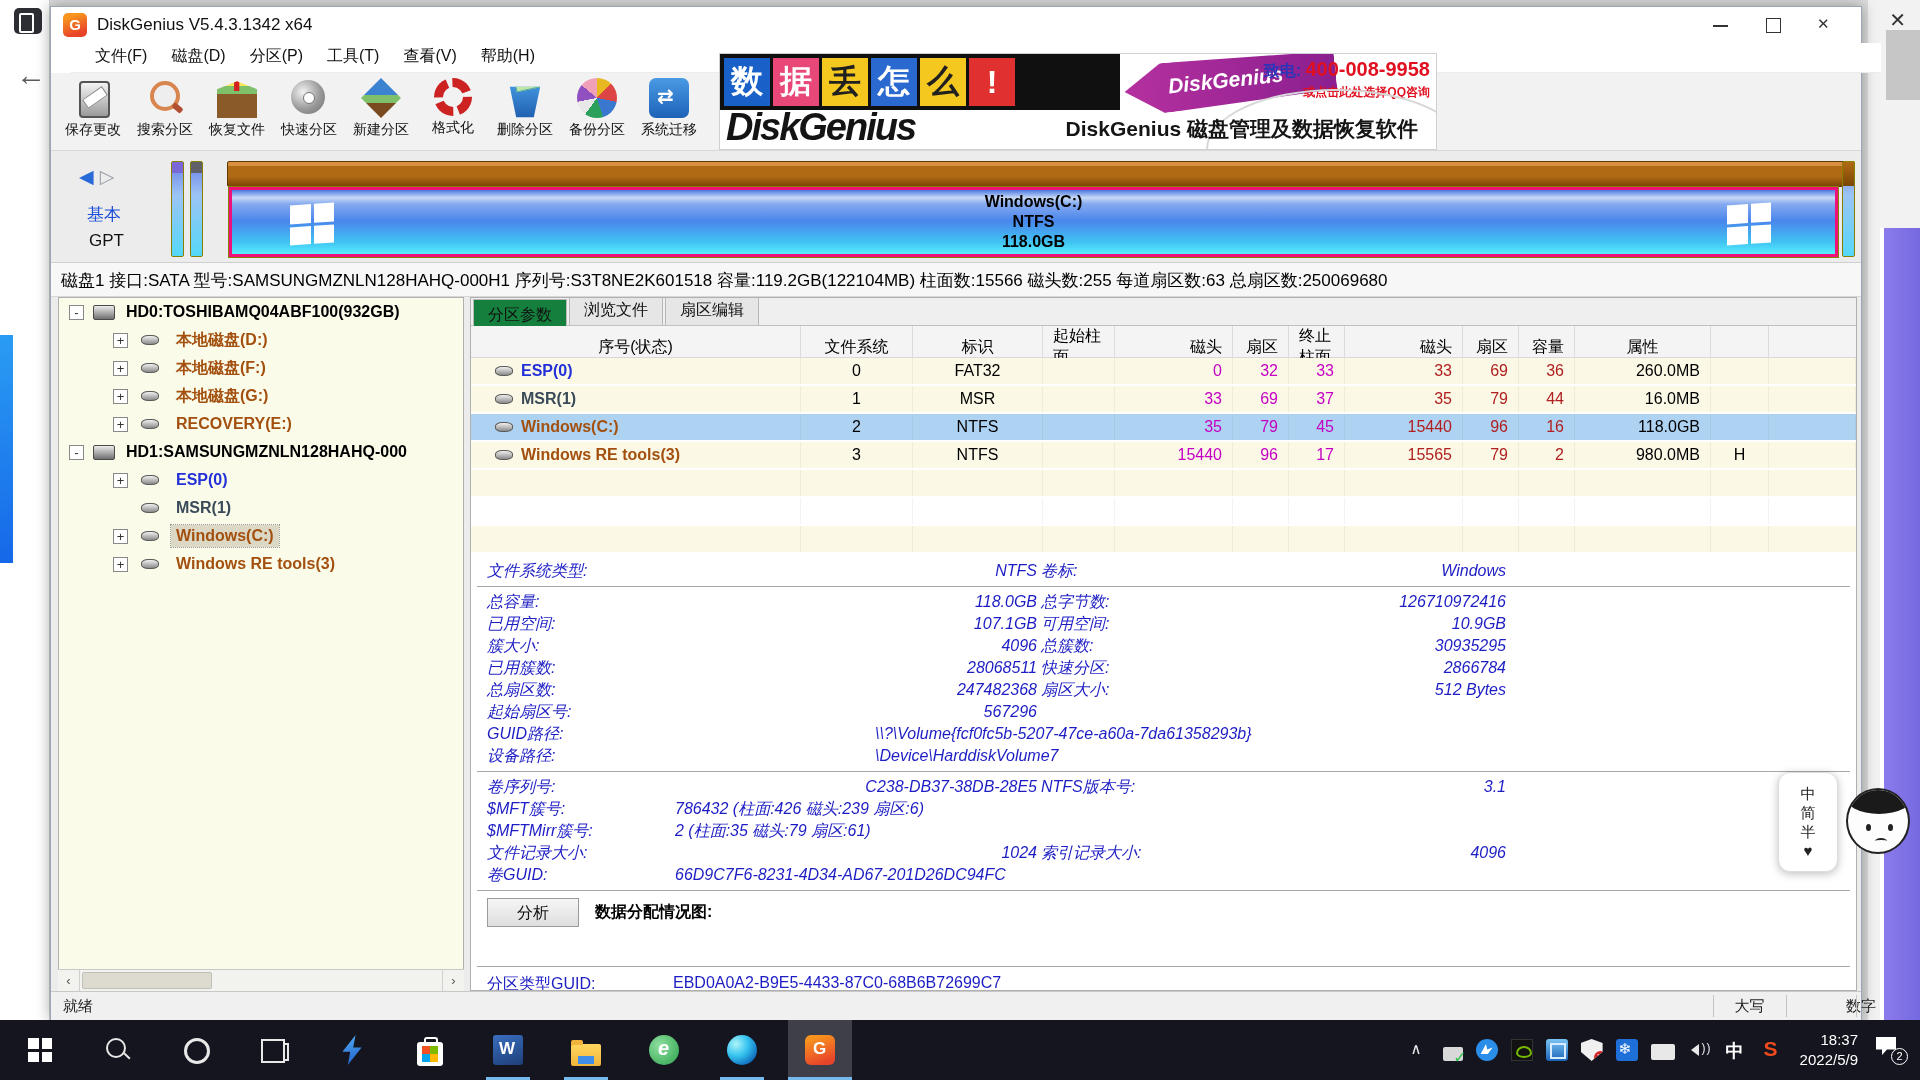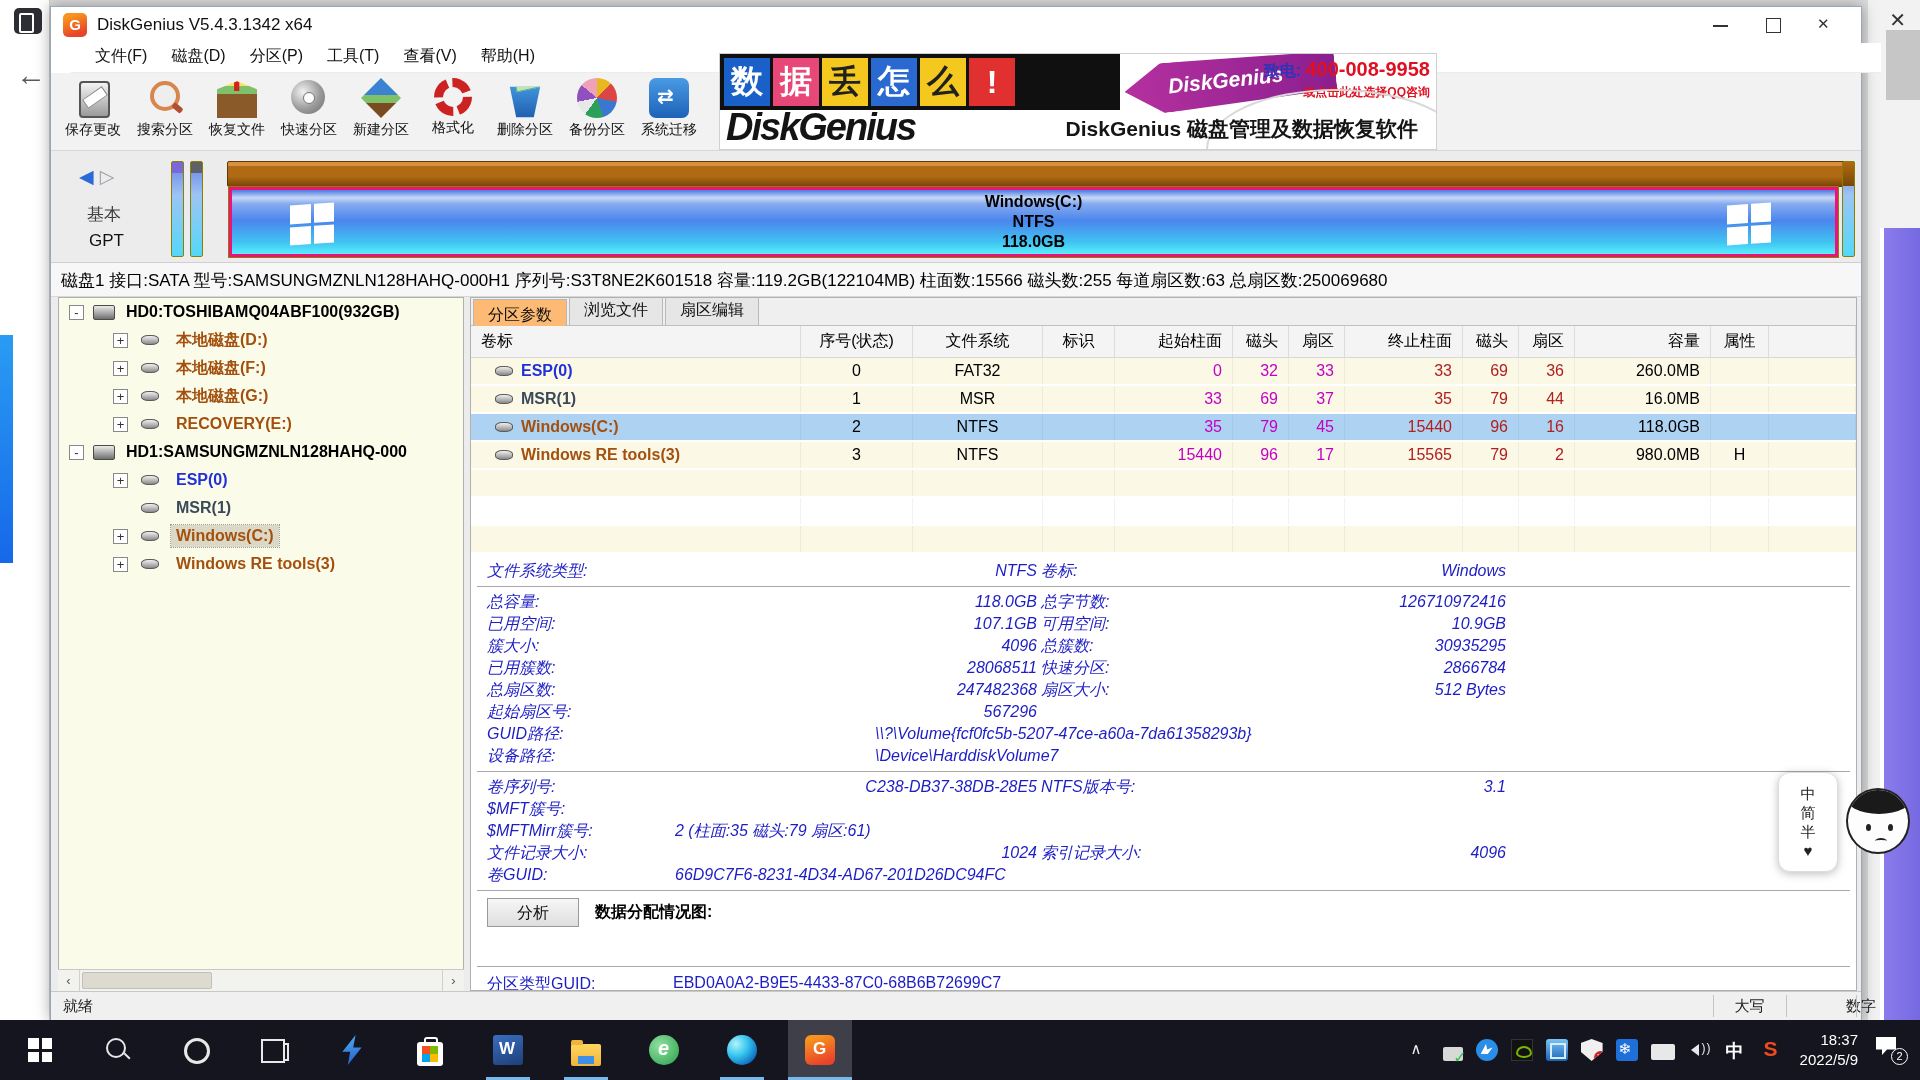--- a/index.html
+++ b/index.html
@@ -69,21 +69,21 @@
   .banner-phone .p1 { font-size:16px; font-weight:bold; color:#2a35b8; }
   .banner-phone .p1 b { color:#e01020; font-size:20px; }
   .banner-phone .p2 { font-size:12px; font-weight:bold; color:#e01020; margin-top:2px; }
   .banner-sub { position:absolute; right:18px; bottom:6px; font-size:21px; font-weight:bold; color:#151515; }
   .banner-swoosh { position:absolute; right:-30px; bottom:-60px; width:260px; height:120px; border:2px solid #d8d8d8; border-radius:50%; }
 
   
   .diskpanel { position:absolute; left:0; top:144px; width:100%; height:112px; background:#ececec; border-bottom:1px solid #cfcfcf; }
   .nav-arrows { position:absolute; left:28px; top:14px; font-size:19px; letter-spacing:6px; }
   .nav-arrows .a1 { color:#2a6ad8; } .nav-arrows .a2 { color:#9aa0a8; }
-  .disk-type1 { position:absolute; left:36px; top:52px; font-size:17px; color:#404040; }
+  .disk-type1 { position:absolute; left:36px; top:52px; font-size:17px; color:#1d4ed8; }
   .disk-type2 { position:absolute; left:38px; top:80px; font-size:17px; color:#111; }
   .diskbar { position:absolute; left:120px; top:10px; width:1684px; height:96px; }
   .brown-band { position:absolute; left:56px; right:0; top:0; height:26px; background:linear-gradient(180deg,#d89040 0 4px,#b06a14 4px 60%,#7a4606); border:1px solid #5f3804; border-radius:2px; }
   .pstrip { position:absolute; top:0; bottom:0; width:13px; border:1px solid #8a8000; background:linear-gradient(180deg,#6a80e8 0%,#9cc4f4 35%,#54d8f8 100%); border-radius:2px; }
   .pstrip.s1 { left:0; } .pstrip.s1::before { content:""; position:absolute; left:0; top:0; right:0; height:11px; background:#7a68d8; }
   .pstrip.s2 { left:19px; } .pstrip.s2::before { content:""; position:absolute; left:0; top:0; right:0; height:11px; background:#606068; }
   .pstrip.s3 { right:0; } .pstrip.s3::before { content:""; position:absolute; left:0; top:0; right:0; height:24px; background:linear-gradient(180deg,#b06a14,#7a4606); }
   .part-main { position:absolute; left:58px; right:17px; top:26px; bottom:0; border:3px solid #f0107a; outline:1px solid #8a8000; background:linear-gradient(180deg,#4a78e0 0%,#c6d8f6 12%,#86aaf0 22%,#4a86ec 48%,#40c4f2 82%,#5aeefc 100%); display:flex; flex-direction:column; align-items:center; justify-content:center; }
   .part-main .pl { font-size:16px; font-weight:bold; color:#000; line-height:20px; }
   .winlogo { position:absolute; top:14px; width:44px; height:40px; display:grid; grid-template-columns:1fr 1fr; grid-template-rows:1fr 1fr; gap:3px; transform:skewY(-4deg); }
@@ -107,21 +107,21 @@
   .tree-label.sel { background:#dcd8c6; outline:1px dotted #999; }
   .tree-hscroll { position:absolute; left:0; bottom:0; width:100%; height:22px; background:#f2f2ee; border-top:1px solid #c8c8c8; }
   .hs-btn { position:absolute; top:0; width:22px; height:21px; font-size:13px; color:#555; text-align:center; line-height:21px; background:#f2f2ee; }
   .hs-left { left:0; border-right:1px solid #d0d0d0; } .hs-right { right:0; border-left:1px solid #d0d0d0; }
   .hs-thumb { position:absolute; left:24px; top:2px; width:130px; height:17px; background:#dddbd0; border:1px solid #c0c0b8; border-radius:2px; }
 
   
   .rpanel { position:absolute; left:419px; top:0; width:1387px; height:694px; background:#fff; border:1px solid #b0b0b0; overflow:hidden; }
   .tabs { position:absolute; left:0; top:0; width:100%; height:28px; background:#efefef; border-bottom:1px solid #c0c0c0; display:flex; align-items:flex-end; padding-left:2px; }
   .tab { font-size:16px; color:#111; padding:3px 14px 4px; border:1px solid #b8b8b8; border-bottom:none; background:#e6e6e6; margin-right:2px; }
-  .tab.active { background:#fdba74; height:27px; position:relative; top:1px; padding-top:5px; }
+  .tab.active { background:#15803d; height:27px; position:relative; top:1px; padding-top:5px; }
 
   .grid-row { display:grid; grid-template-columns:330px 112px 130px 72px 118px 56px 56px 118px 56px 56px 136px 58px 1fr; }
   .thead { position:absolute; left:0; top:28px; width:100%; height:32px; background:#f4f4f4; border-bottom:1px solid #d8d8d8; }
   .th { font-size:16px; color:#000; display:flex; align-items:center; border-right:1px solid #dcdcdc; padding:0 10px; }
   .th.al { justify-content:flex-start; } .th.ac { justify-content:center; } .th.ar { justify-content:flex-end; }
   .tbody { position:absolute; left:0; top:60px; width:100%; }
   .tr { height:28px; background:#fbf8e6; border-bottom:2px solid #fff; }
   .tr.selected { background:#aed3f2; }
   .td { font-size:16px; display:flex; align-items:center; padding:0 10px; border-right:1px solid rgba(0,0,0,0.05); white-space:nowrap; }
   .td.ac { justify-content:center; } .td.ar { justify-content:flex-end; }
@@ -408,21 +408,20 @@
         <div class="hs-btn hs-right">›</div>
       </div>
 
       <div class="rpanel">
         <div class="tabs" id="tabs">
             <div class="tab active">分区参数</div>
             <div class="tab">浏览文件</div>
             <div class="tab">扇区编辑</div>
           </div>
         <div class="thead grid-row" id="thead">
-            <div class="th al">卷标</div>
             <div class="th ac">序号(状态)</div>
             <div class="th ac">文件系统</div>
             <div class="th ac">标识</div>
             <div class="th ar">起始柱面</div>
             <div class="th ar">磁头</div>
             <div class="th ar">扇区</div>
             <div class="th ar">终止柱面</div>
             <div class="th ar">磁头</div>
             <div class="th ar">扇区</div>
             <div class="th ar">容量</div>
@@ -605,20 +604,21 @@
             <div class="dsep"></div>
             <div class="sec">
               <div class="drow">
                 <span class="dl">卷序列号:</span>
                 <span class="dv1 left">C238-DB37-38DB-28E5</span>
                 <span class="dl2">NTFS版本号:</span>
                 <span class="dv2">3.1</span>
               </div>
               <div class="drow">
                 <span class="dl">$MFT簇号:</span>
+                <span class="dwide wc">786432 (柱面:426 磁头:239 扇区:6)</span>
               </div>
               <div class="drow">
                 <span class="dl">$MFTMirr簇号:</span>
                 <span class="dwide wc">2 (柱面:35 磁头:79 扇区:61)</span>
               </div>
               <div class="drow">
                 <span class="dl">文件记录大小:</span>
                 <span class="dv1 left">1024</span>
                 <span class="dl2">索引记录大小:</span>
                 <span class="dv2">4096</span>

